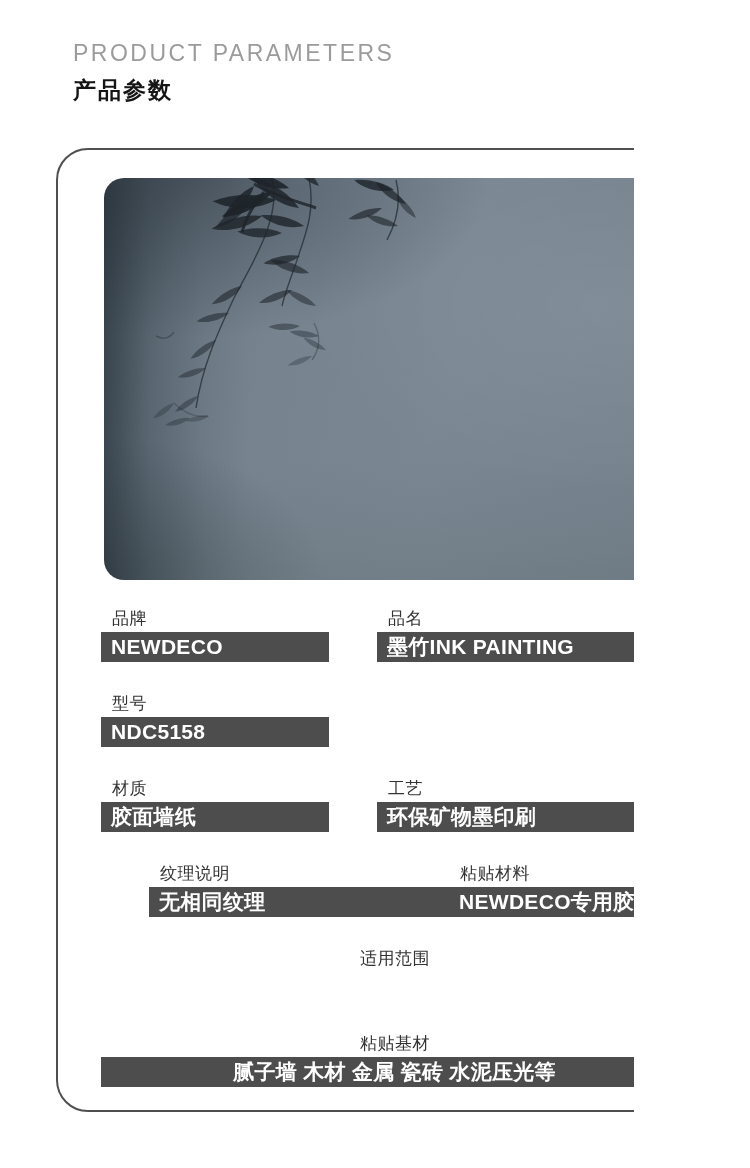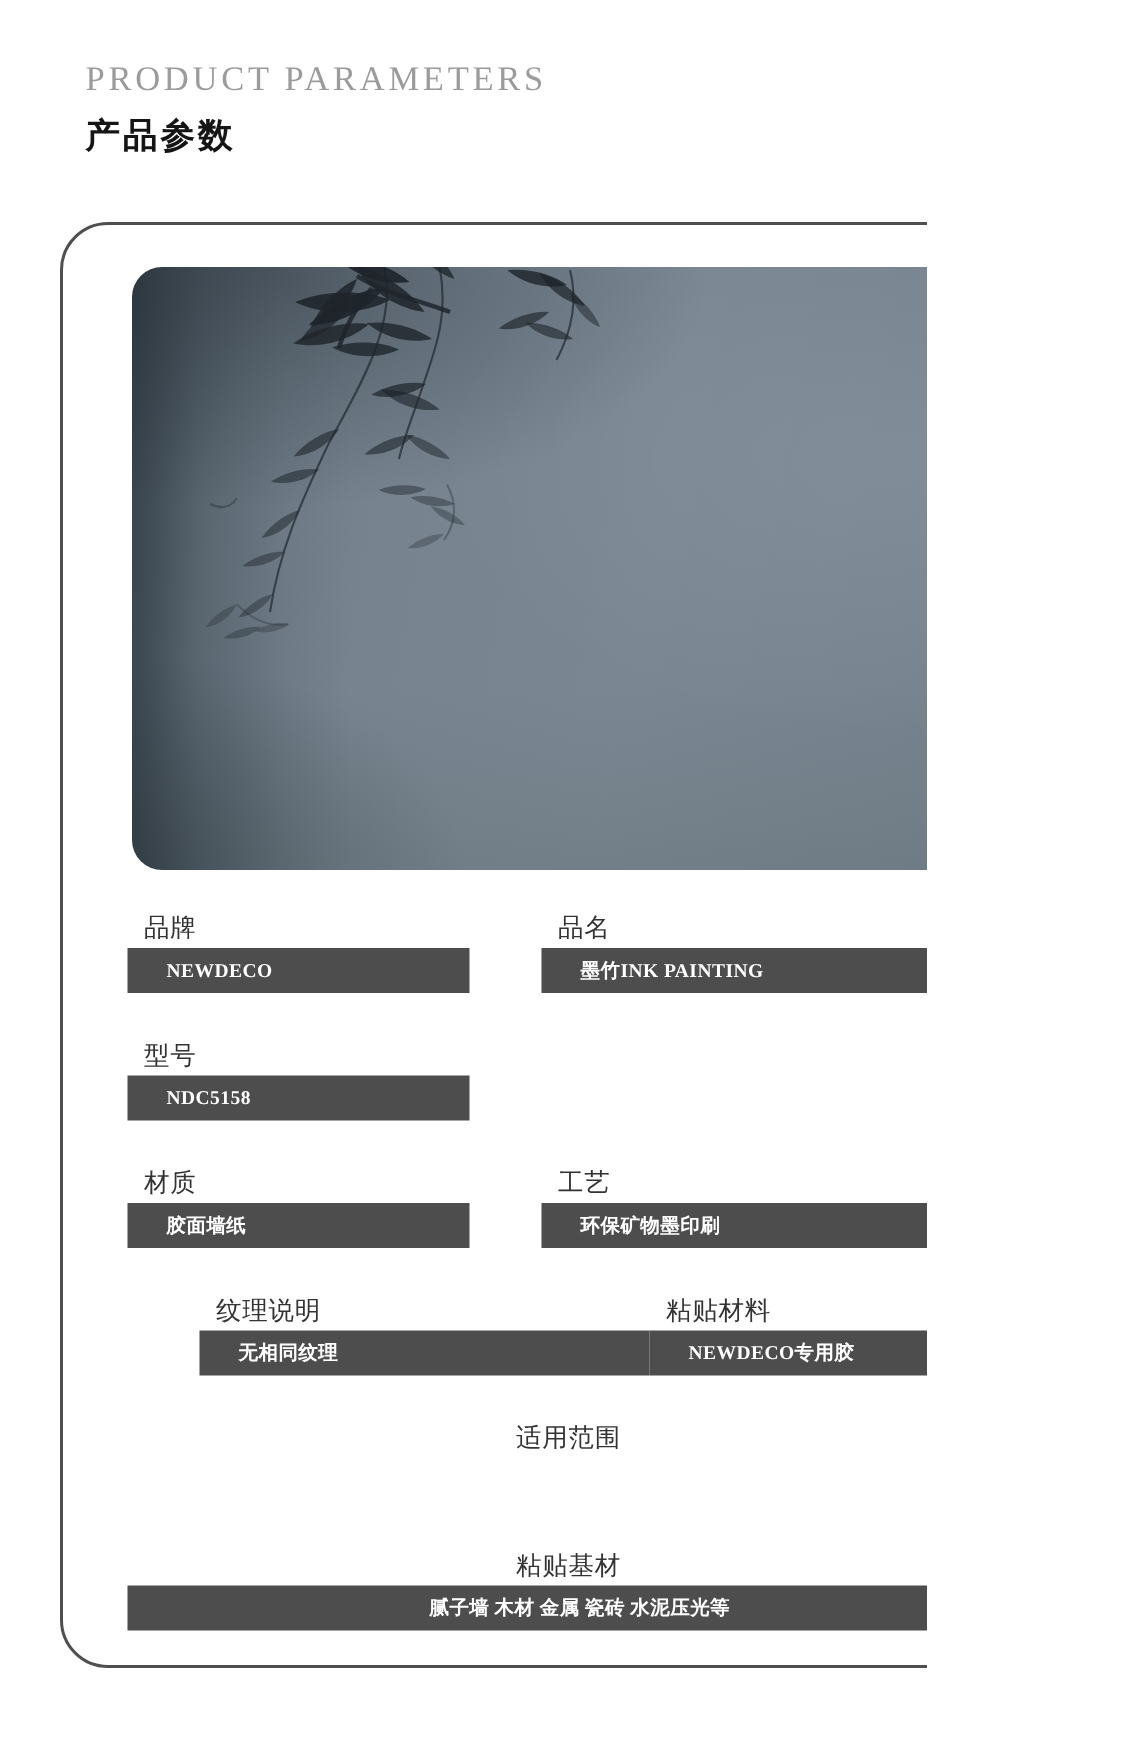--- a/index.html
+++ b/index.html
@@ -4,21 +4,21 @@
 <style>
   :root{
     --bar-bg:#4d4d4d; --bar-text:#ffffff; --card-border:#4f4f4f;
     --title-en:#9b9b9b; --title-zh:#151515;
     --image-base:#76838f; --image-shadow:#49555e; --ink:#1e242a;
   }
   *{margin:0;padding:0;box-sizing:border-box;}
   html,body{background:#ffffff;}
   .page{
     position:relative;width:618px;height:1168px;background:#ffffff;
-    overflow:hidden;font-family:Liberation Serif, serif;
+    overflow:hidden;font-family:Liberation Sans, sans-serif;margin-left:16px;
   }
   .title-en{
     position:absolute;left:57px;top:40px;
     font-size:23px;letter-spacing:2.5px;color:var(--title-en,#9b9b9b);
     font-weight:400;
   }
   .title-zh{
     position:absolute;left:57px;top:75px;
     font-size:23px;letter-spacing:2px;color:var(--title-zh,#151515);
     font-weight:700;
@@ -45,22 +45,22 @@
   .cell{display:inline-block;vertical-align:top;}
   .c1{width:228px;}
   .c2{width:300px;margin-left:48px;}
   .cfull{width:577px;text-align:center;}
   .plabel{
     font-size:17px;line-height:22px;color:#333333;
     padding-left:11px;margin-bottom:2px;letter-spacing:0.5px;
   }
   .pbar{
     height:30px;background:var(--bar-bg,#4d4d4d);
-    color:var(--bar-text,#ffffff);font-size:13px;font-weight:700;
-    line-height:30px;padding-left:26px;letter-spacing:0.3px;
+    color:var(--bar-text,#ffffff);font-size:21px;font-weight:700;
+    line-height:30px;padding-left:10px;letter-spacing:0.3px;
     white-space:nowrap;overflow:hidden;
   }
 </style>
 </head>
 <body>
 
 <div class="page">
 
   <div class="title-en">PRODUCT PARAMETERS</div>
   <div class="title-zh">产品参数</div>

